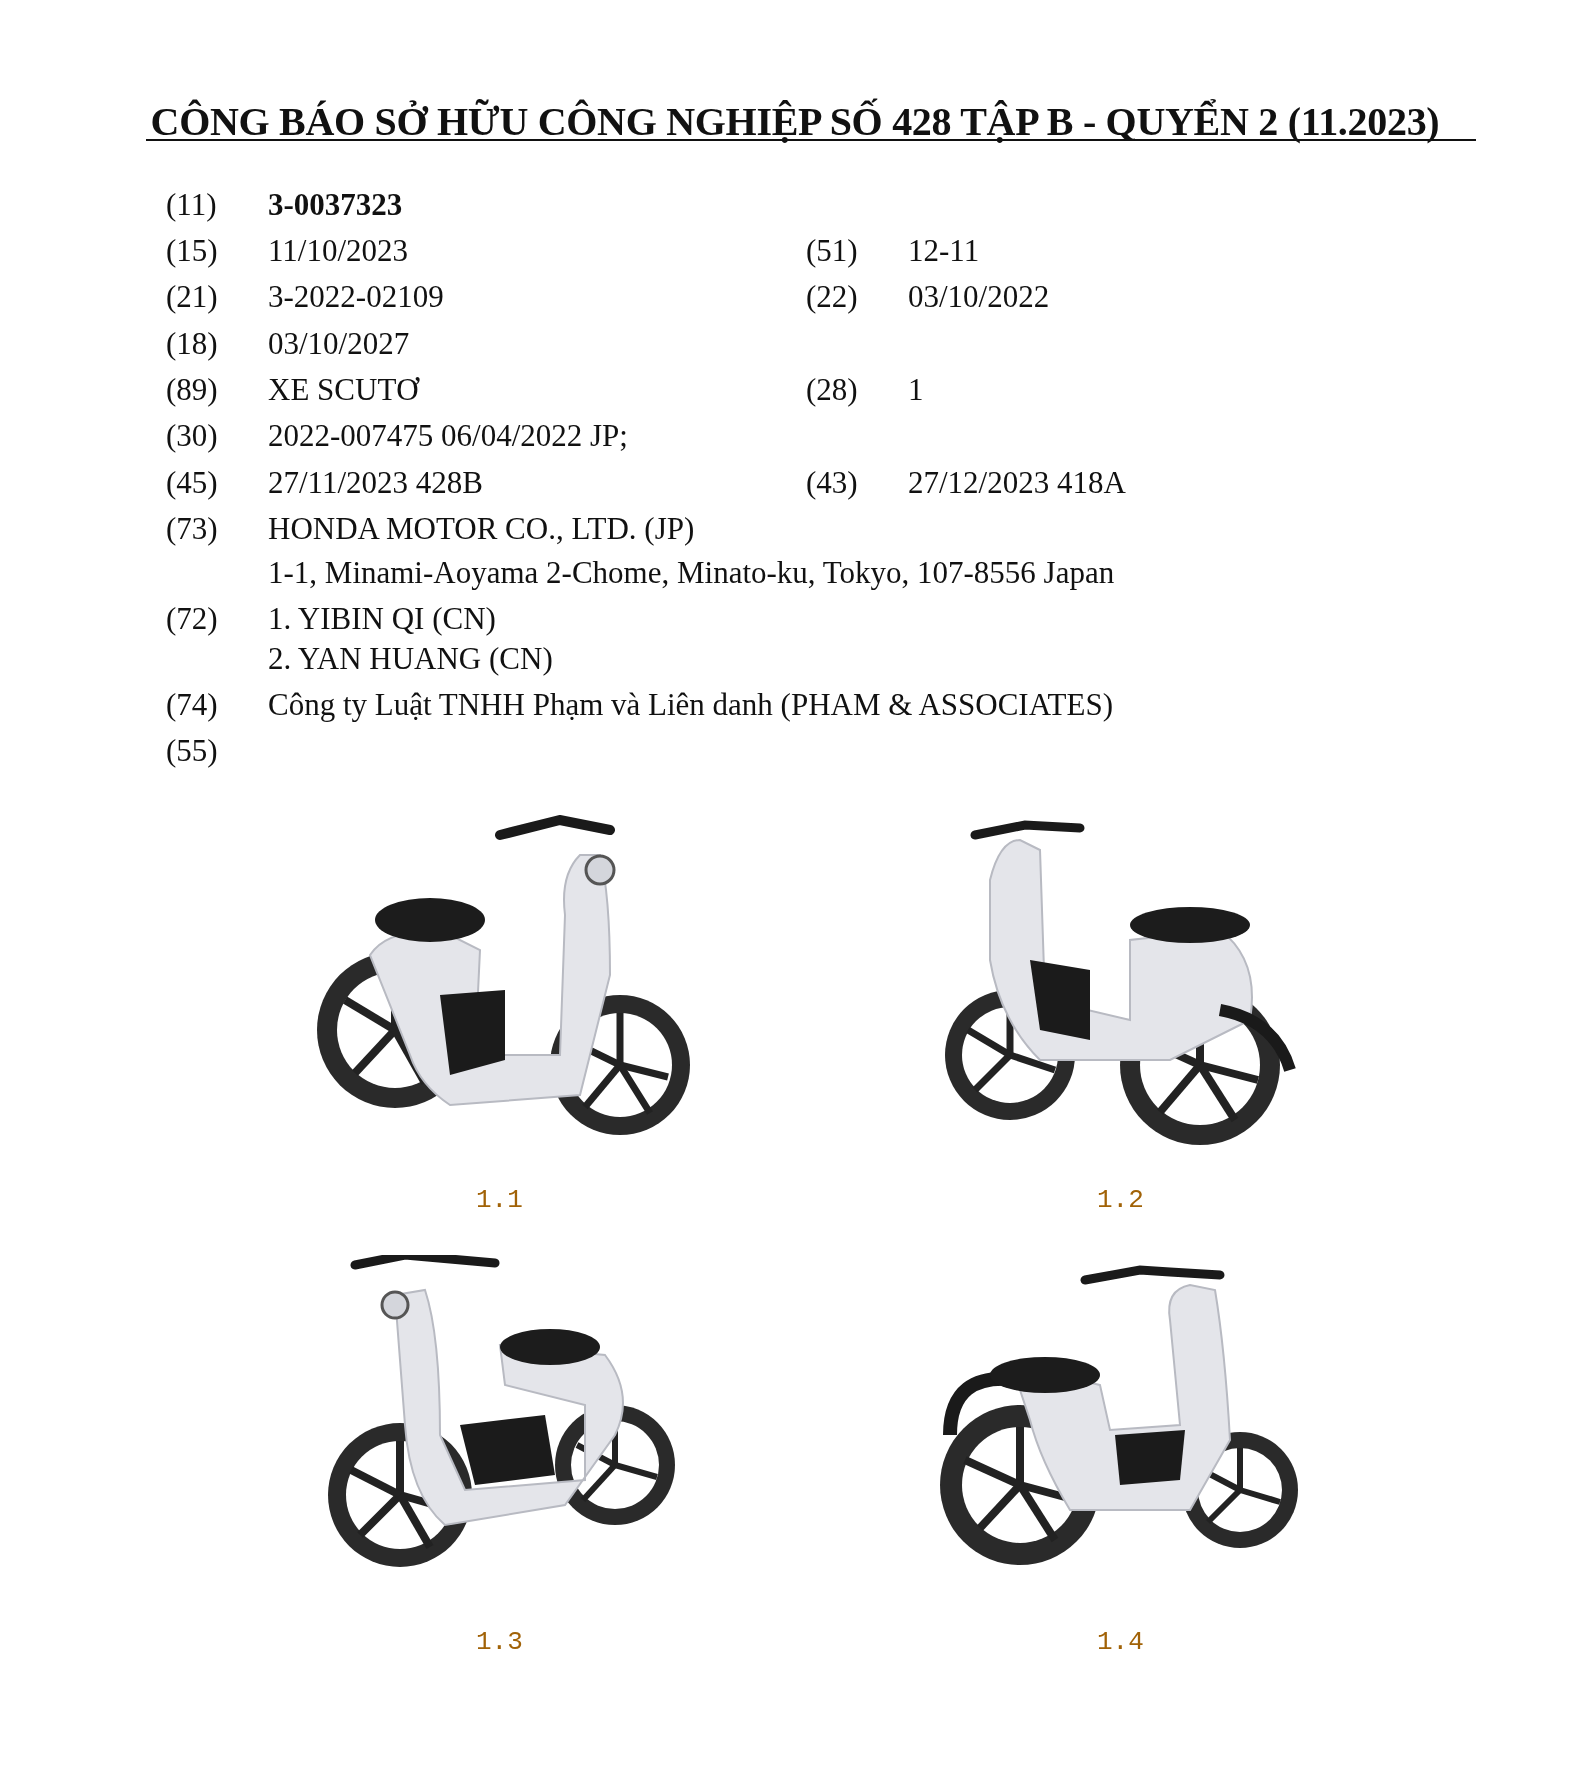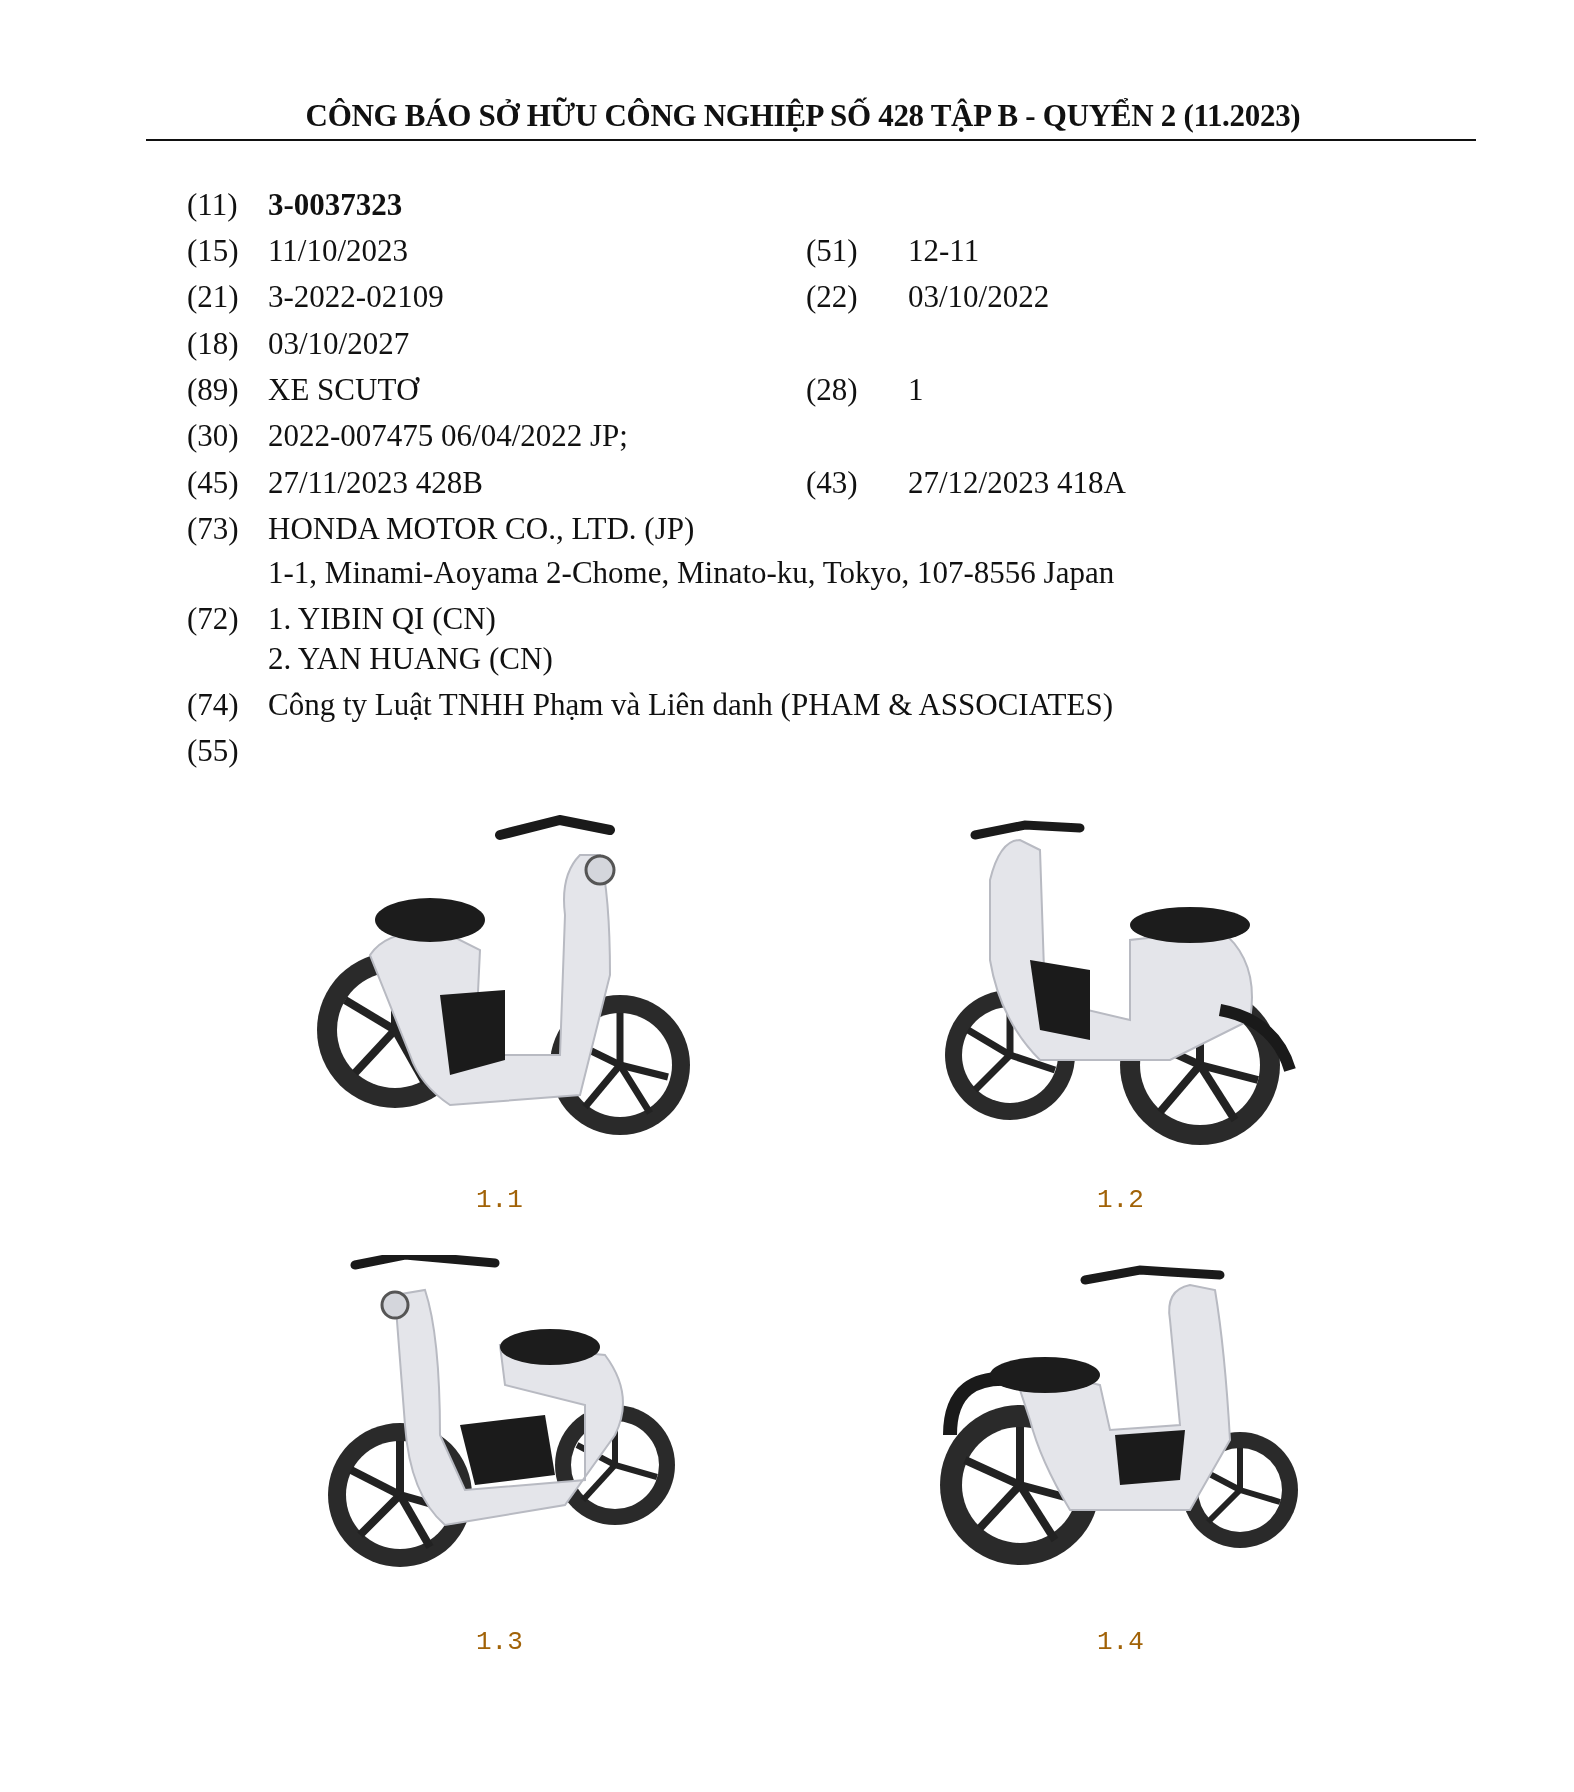--- a/index.html
+++ b/index.html
@@ -1,24 +1,24 @@
 <!DOCTYPE html>
 <html><head>
 <meta charset="utf-8">
 <style>
   html, body { margin:0; padding:0; background:#ffffff; }
   body { width:1574px; height:1792px; position:relative; overflow:hidden;
          font-family:"Liberation Serif","DejaVu Serif",serif; color:#111; }
-  .header { position:absolute; left:138px; top:98px; width:1330px; text-align:center;
-            font-weight:bold; font-size:31px; letter-spacing:-0.3px; }
+  .header { position:absolute; left:130px; top:98px; width:1330px; text-align:center;
+            font-weight:bold; font-size:40px; letter-spacing:-0.3px; }
   .header-rule { position:absolute; left:146px; top:139px; width:1330px; height:2px; background:#111; }
   .row { position:absolute; font-size:31px; white-space:nowrap; }
   .code { position:absolute; }
   .val { position:absolute; }
-  .left .code { left:0;margin-left:21px; }
+  .left .code { left:0; }
   .left .val { left:102px; }
   .right .code { left:0; }
   .right .val { left:102px;text-align:right; }
   .bold { font-weight:bold; }
   .fig { position:absolute; }
   .fig-label { position:absolute; font-size:26px; font-family:"Liberation Mono","DejaVu Sans Mono",monospace; color:#a16207; }
 </style>
 </head>
 <body>
 

